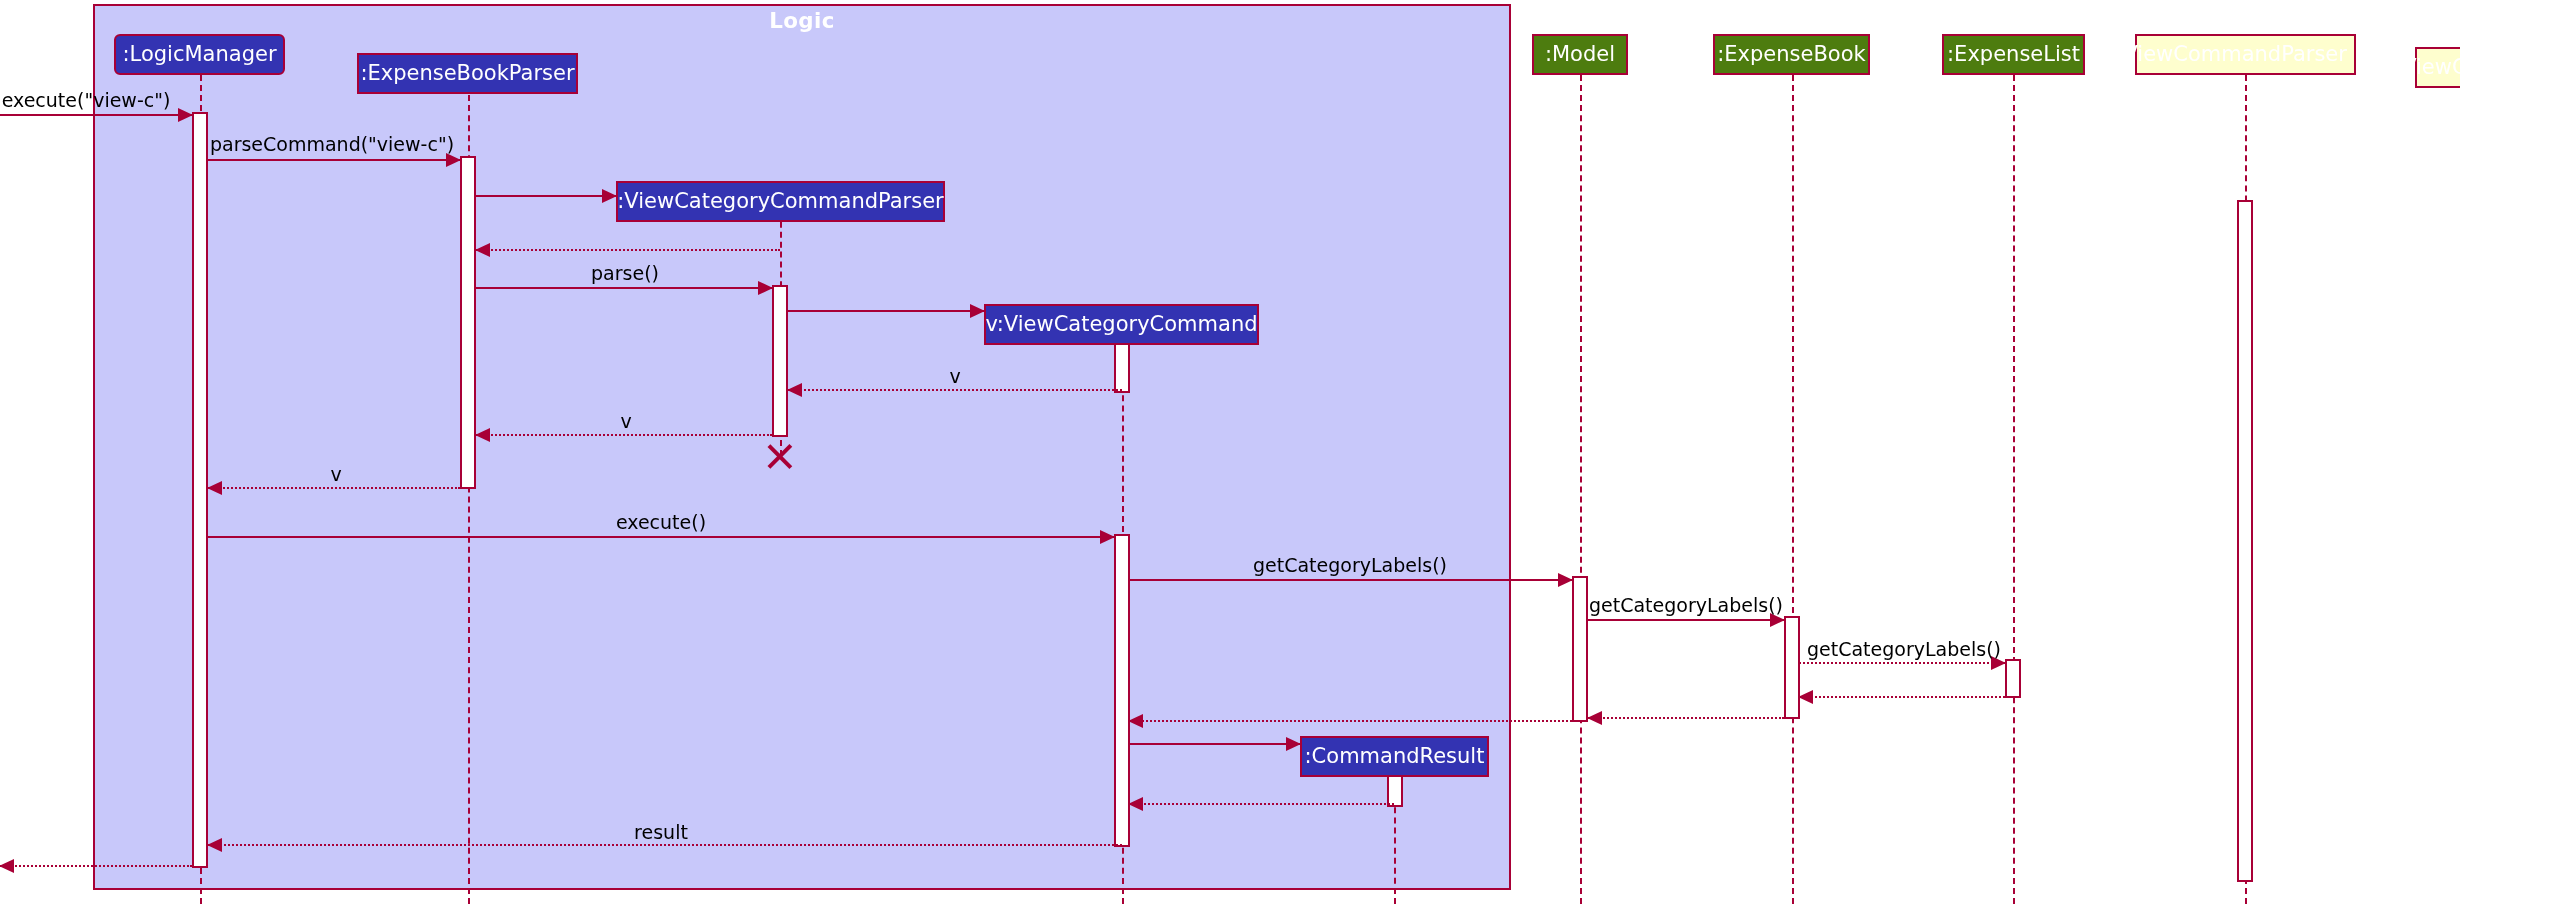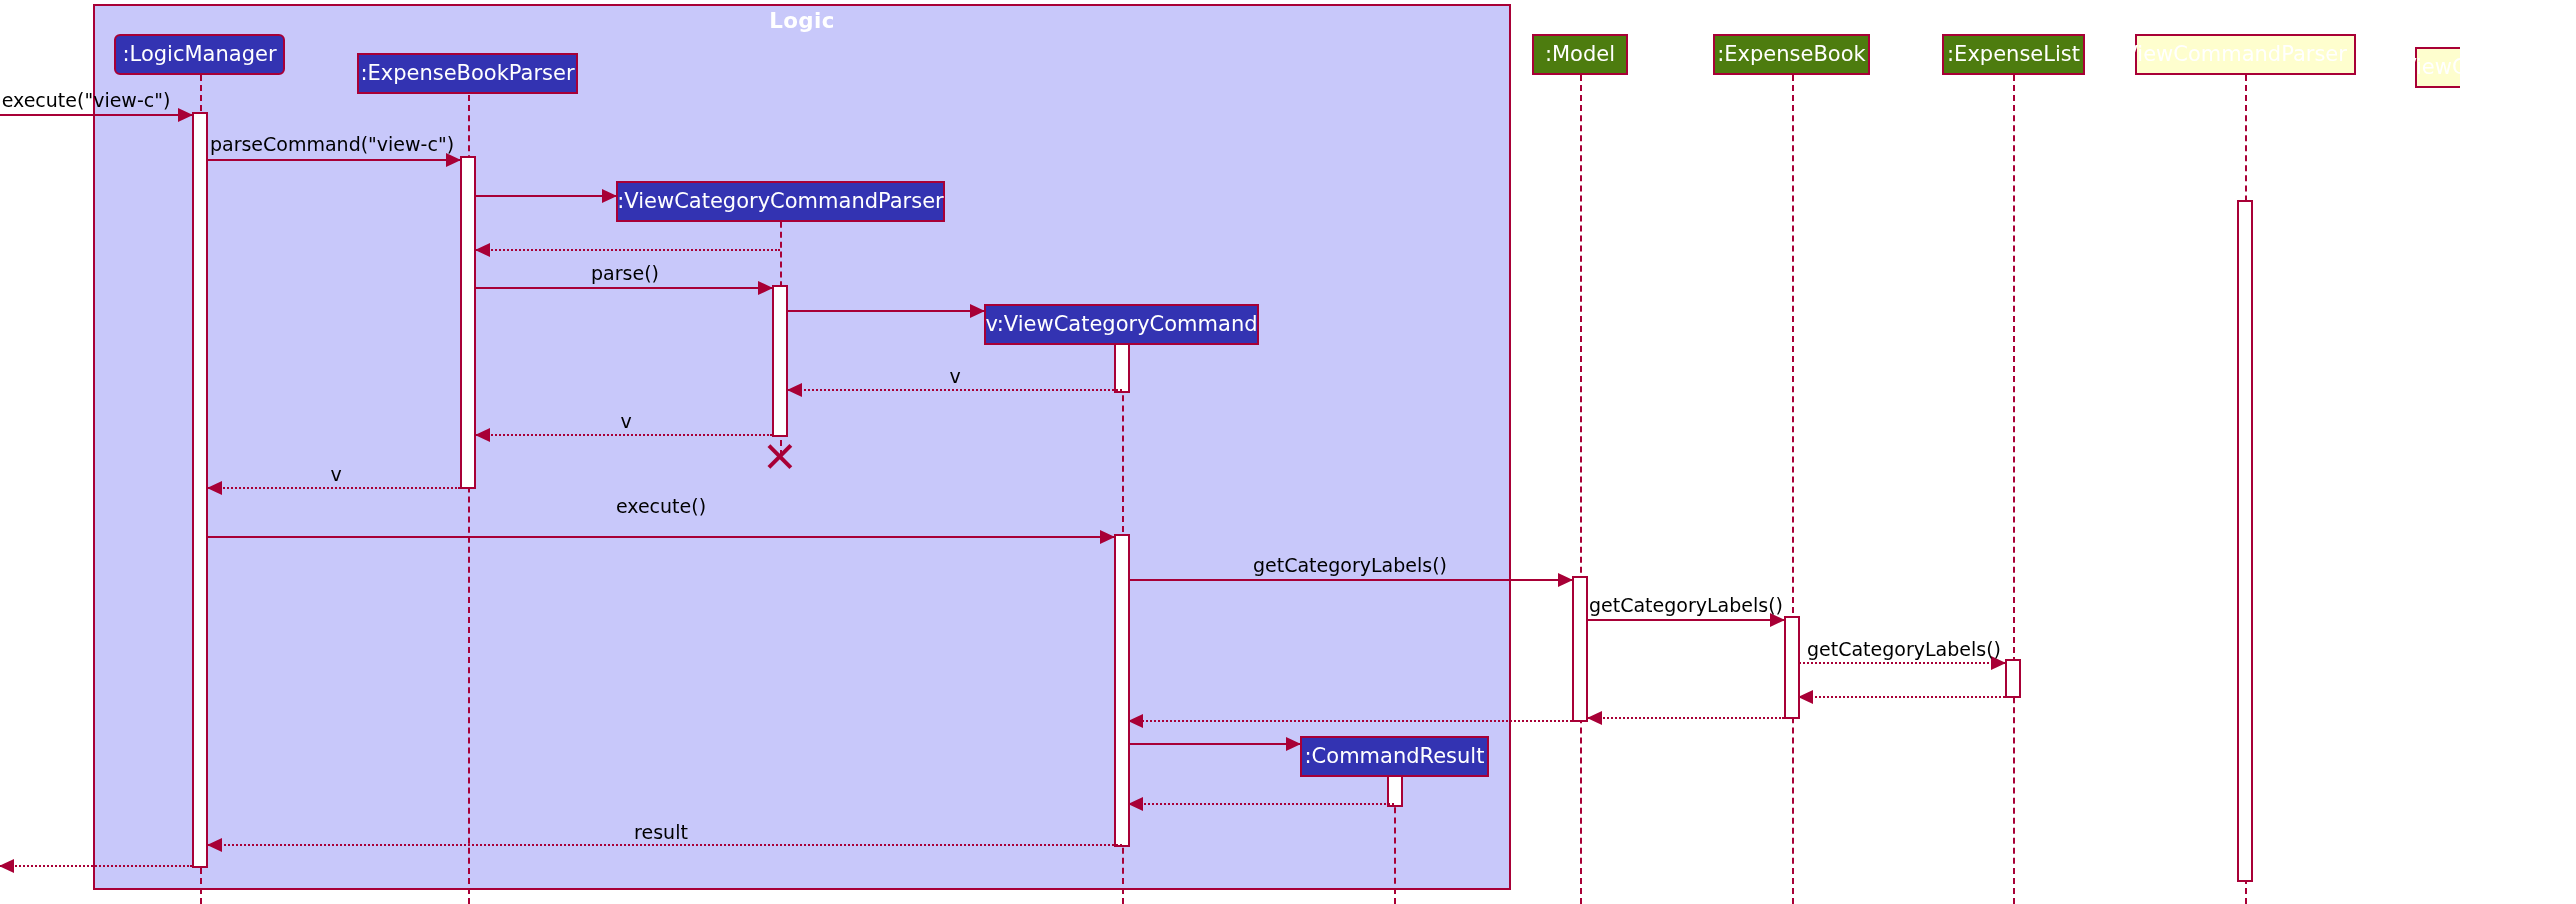--- a/index.html
+++ b/index.html
@@ -127,21 +127,21 @@
   <div class="mlabel" style="left:626px;top:411px;">v</div>
 
   <div class="msg msg-dot" style="left:208px;top:487px;width:252px;">
     <span class="arrow-l"></span>
   </div>
   <div class="mlabel" style="left:336px;top:464px;">v</div>
 
   <div class="msg msg-solid" style="left:208px;top:536px;width:906px;">
     <span class="arrow-r"></span>
   </div>
-  <div class="mlabel" style="left:661px;top:496px;">execute()</div>
+  <div class="mlabel" style="left:661px;top:512px;">execute()</div>
 
   <div class="msg msg-solid" style="left:1129px;top:579px;width:443px;">
     <span class="arrow-r"></span>
   </div>
   <div class="mlabel" style="left:1350px;top:555px;">getCategoryLabels()</div>
 
   <div class="msg msg-solid" style="left:1588px;top:619px;width:196px;">
     <span class="arrow-r"></span>
   </div>
   <div class="mlabel" style="left:1686px;top:595px;">getCategoryLabels()</div>

